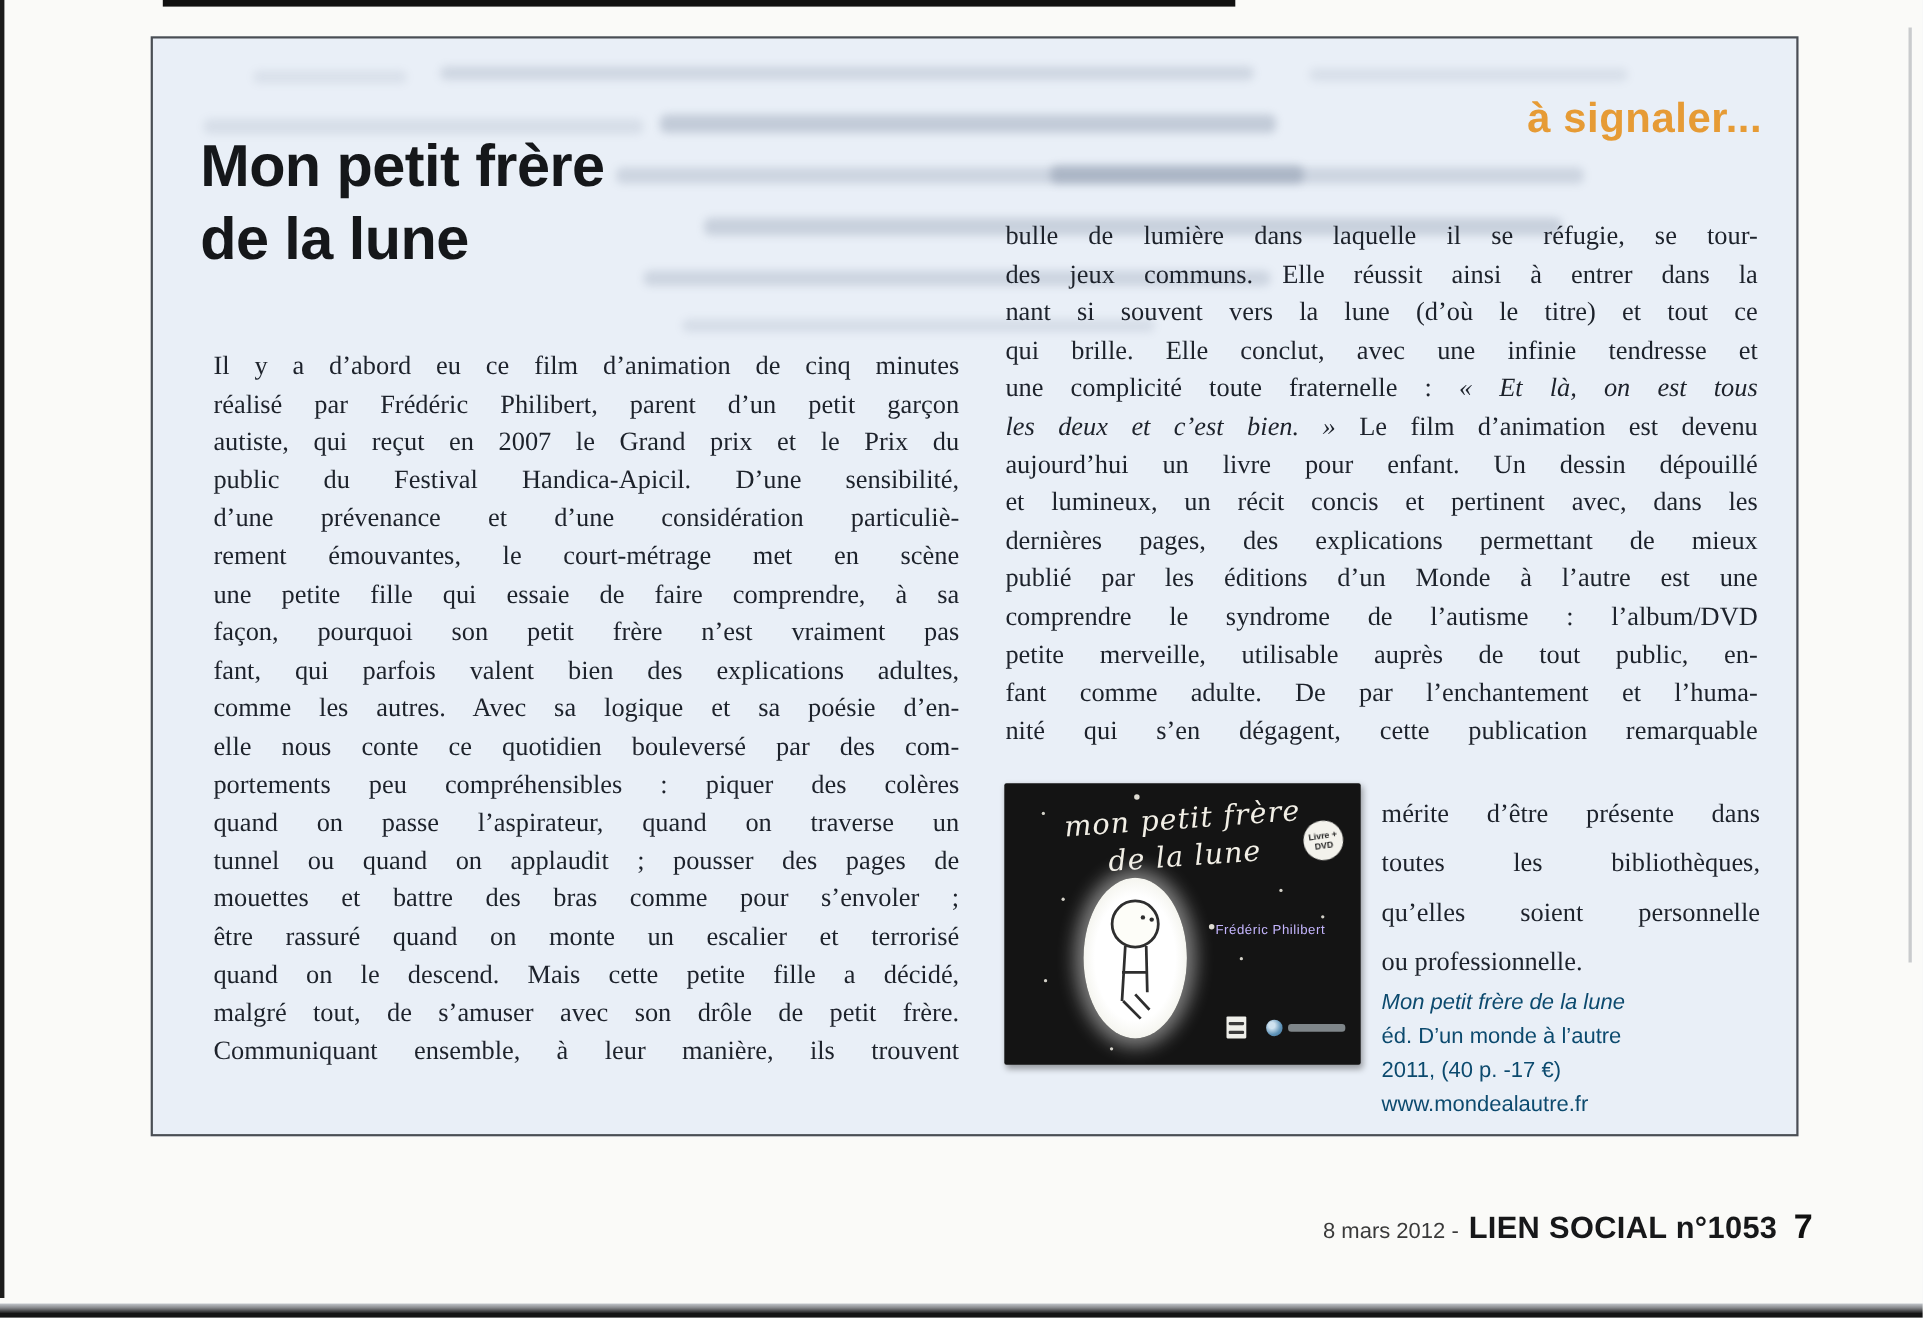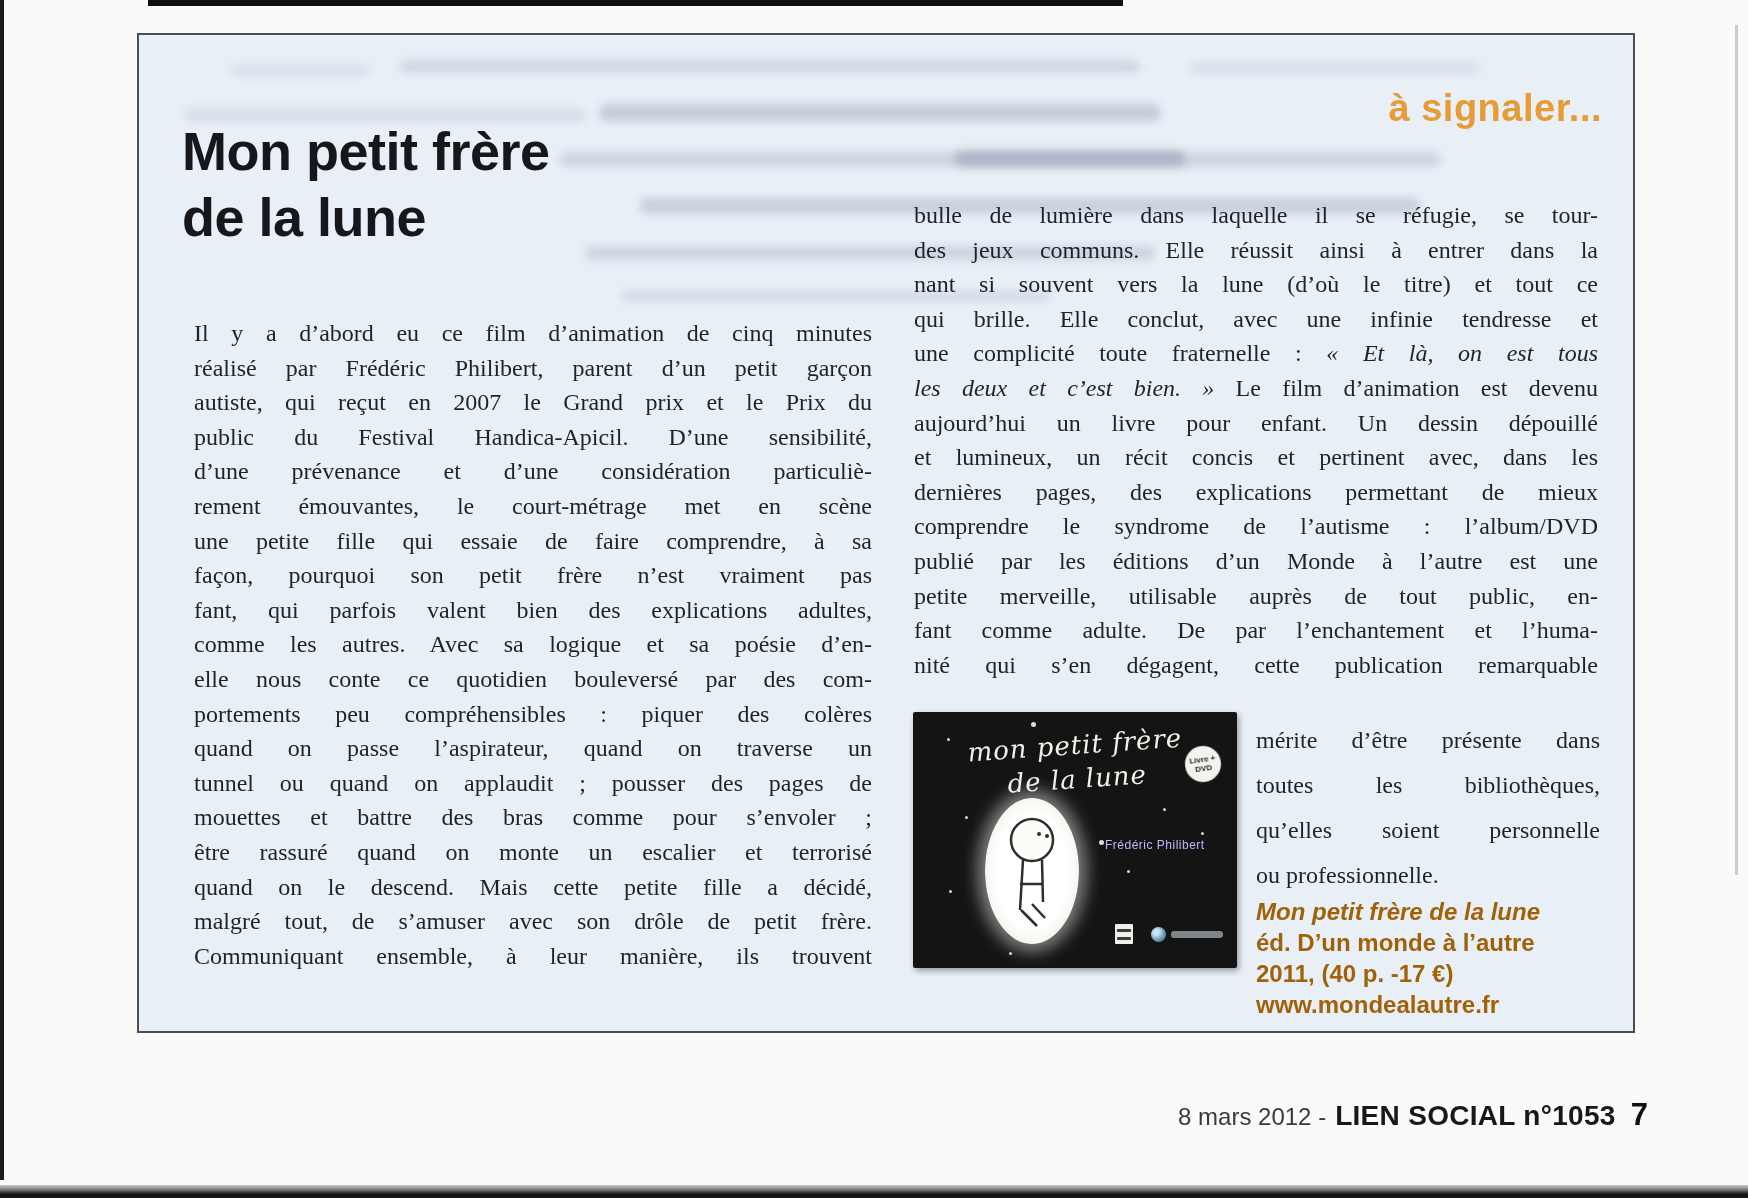--- a/index.html
+++ b/index.html
@@ -34,21 +34,21 @@
   .bodycol{font-family:"Liberation Serif",serif;color:#1d222b;font-size:24px;line-height:34.6px;}
   .tline{text-align:justify;text-align-last:justify;white-space:nowrap;}
   .em{font-style:italic;}
   .col-left{left:194px;top:316px;width:678px;}
   .col-right{left:914px;top:198px;width:684px;}
   .wrap-block{left:1256px;top:718px;width:344px;line-height:45px;}
   .wrap-block .tline:last-child{text-align-last:left;}
 
   
   .caption-block{left:1256px;top:896px;width:330px;
-    font-size:24px;line-height:31px;font-weight:700;color:#a16207;}
+    font-size:20px;line-height:31px;font-weight:400;color:#0c4a6e;}
   .caption-block .tline{text-align:left;text-align-last:auto;white-space:nowrap;}
 
   
   .cover{left:913px;top:712px;width:324px;height:256px;background:#141414;
     border-radius:2px;box-shadow:2px 3px 6px rgba(0,0,0,.35);overflow:hidden;}
   .cover-title{position:absolute;left:48px;top:16px;width:230px;text-align:center;
     color:#f2efe6;font-family:"DejaVu Serif",serif;font-style:italic;
     font-size:26px;line-height:34px;transform:rotate(-4deg);letter-spacing:1px;}
   .badge{position:absolute;left:272px;top:34px;width:36px;height:36px;border-radius:50%;
     background:#f3f2ec;color:#222;font-size:8px;font-weight:700;line-height:9px;
@@ -65,21 +65,21 @@
     border-radius:1px;display:flex;flex-direction:column;justify-content:space-around;padding:2px;box-sizing:border-box;}
   .logo-square i{display:block;height:3px;background:#3a3a3a;border-radius:1px;}
   .logo-round{position:absolute;left:238px;top:215px;width:15px;height:15px;border-radius:50%;
     background:radial-gradient(circle at 35% 35%, #cfe2ef 20%, #5f93b8 60%, #3c6f95);}
   .logo-text{position:absolute;left:258px;top:219px;width:52px;height:7px;
     background:#9aa3a8;border-radius:3px;opacity:.8;filter:blur(.6px);}
 
   
   .footer{top:1084px;left:1100px;width:548px;display:flex;justify-content:flex-end;
     align-items:baseline;gap:9px;}
-  .footer .date{font-size:24px;color:#3a3a3a;font-weight:500;}
+  .footer .date{font-size:20px;color:#3a3a3a;font-weight:500;}
   .footer .journal{font-size:28px;color:#17181a;font-weight:700;letter-spacing:.3px;margin-top:16px;}
   .footer .pageno{font-size:31px;color:#111;font-weight:700;margin-left:6px;}
 </style>
 </head>
 <body>
 
 <div class="abs edge-top"></div>
 <div class="abs edge-left"></div>
 <div class="abs edge-right"></div>
 <div class="abs edge-bottom"></div>
@@ -128,22 +128,22 @@
 <div class="abs bodycol col-right">
     <div class="tline"><span>bulle de lumière dans laquelle il se réfugie, se tour-</span></div>
     <div class="tline"><span>des jeux communs. Elle réussit ainsi à entrer dans la</span></div>
     <div class="tline"><span>nant si souvent vers la lune (d’où le titre) et tout ce</span></div>
     <div class="tline"><span>qui brille. Elle conclut, avec une infinie tendresse et</span></div>
     <div class="tline"><span>une complicité toute fraternelle : </span><span class="em">« Et là, on est tous</span></div>
     <div class="tline"><span class="em">les deux et c’est bien. »</span><span> Le film d’animation est devenu</span></div>
     <div class="tline"><span>aujourd’hui un livre pour enfant. Un dessin dépouillé</span></div>
     <div class="tline"><span>et lumineux, un récit concis et pertinent avec, dans les</span></div>
     <div class="tline"><span>dernières pages, des explications permettant de mieux</span></div>
+    <div class="tline"><span>publié par les éditions d’un Monde à l’autre est une</span></div>
     <div class="tline"><span>comprendre le syndrome de l’autisme : l’album/DVD</span></div>
-    <div class="tline"><span>publié par les éditions d’un Monde à l’autre est une</span></div>
     <div class="tline"><span>petite merveille, utilisable auprès de tout public, en-</span></div>
     <div class="tline"><span>fant comme adulte. De par l’enchantement et l’huma-</span></div>
     <div class="tline"><span>nité qui s’en dégagent, cette publication remarquable</span></div>
   </div>
 <div class="abs bodycol wrap-block">
     <div class="tline"><span>mérite d’être présente dans</span></div>
     <div class="tline"><span>toutes les bibliothèques,</span></div>
     <div class="tline"><span>qu’elles soient personnelle</span></div>
     <div class="tline"><span>ou professionnelle.</span></div>
   </div>

